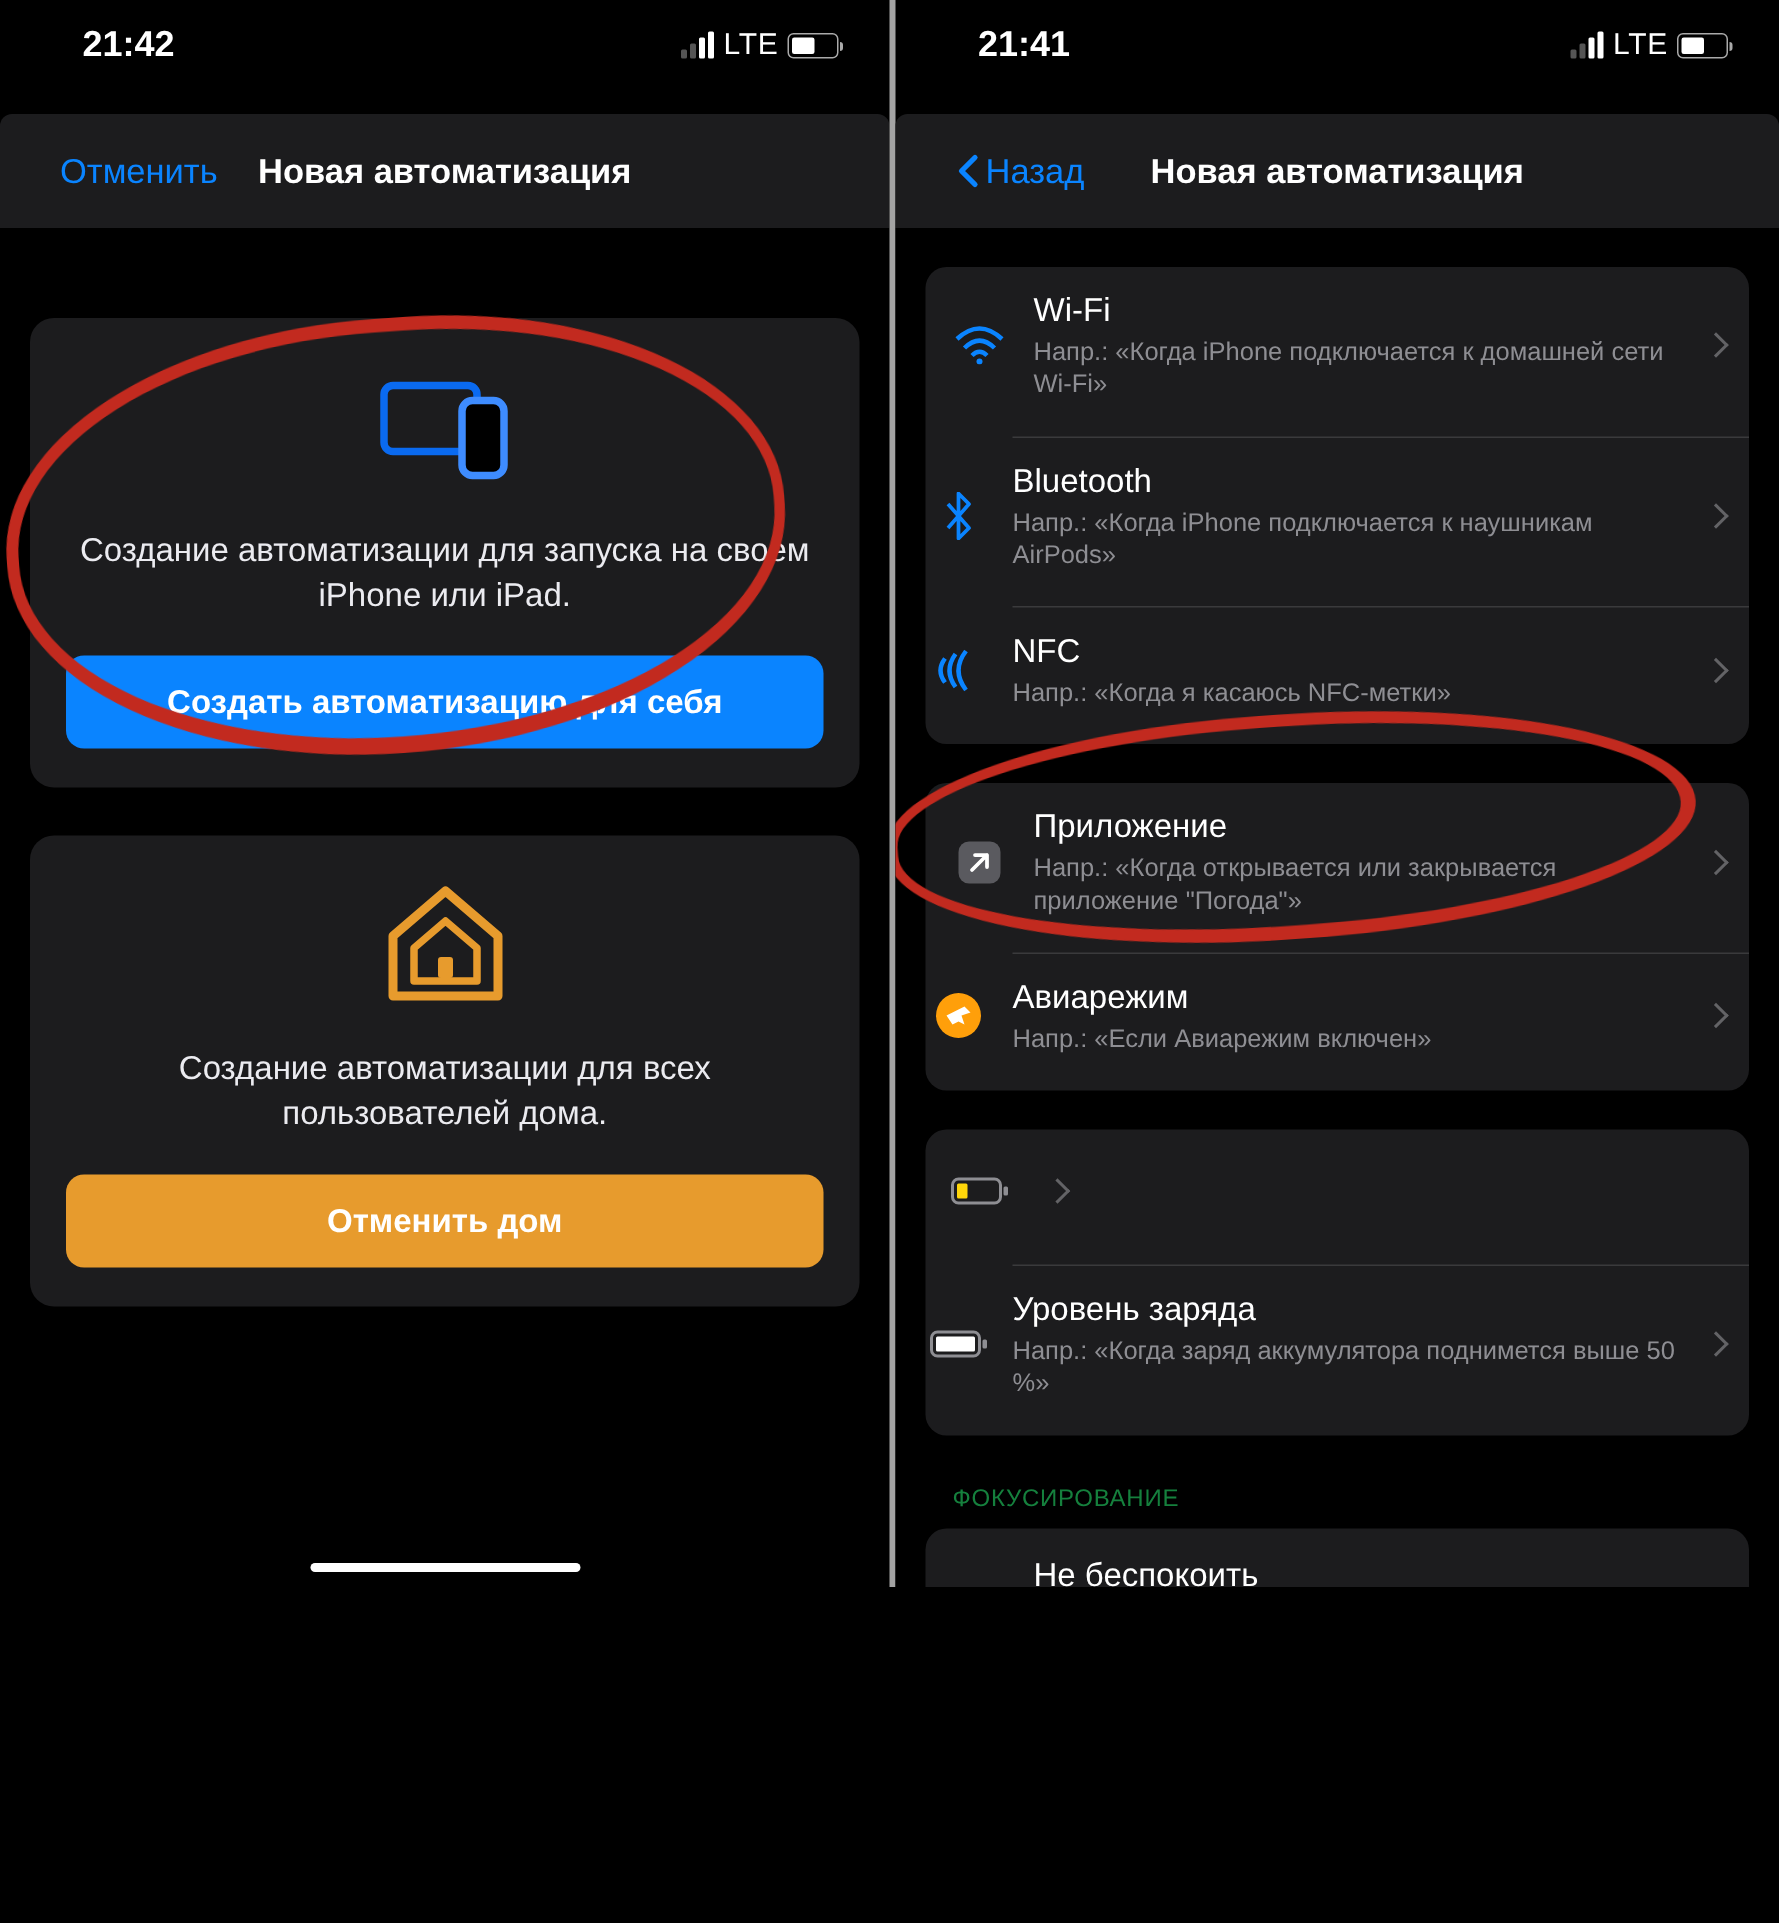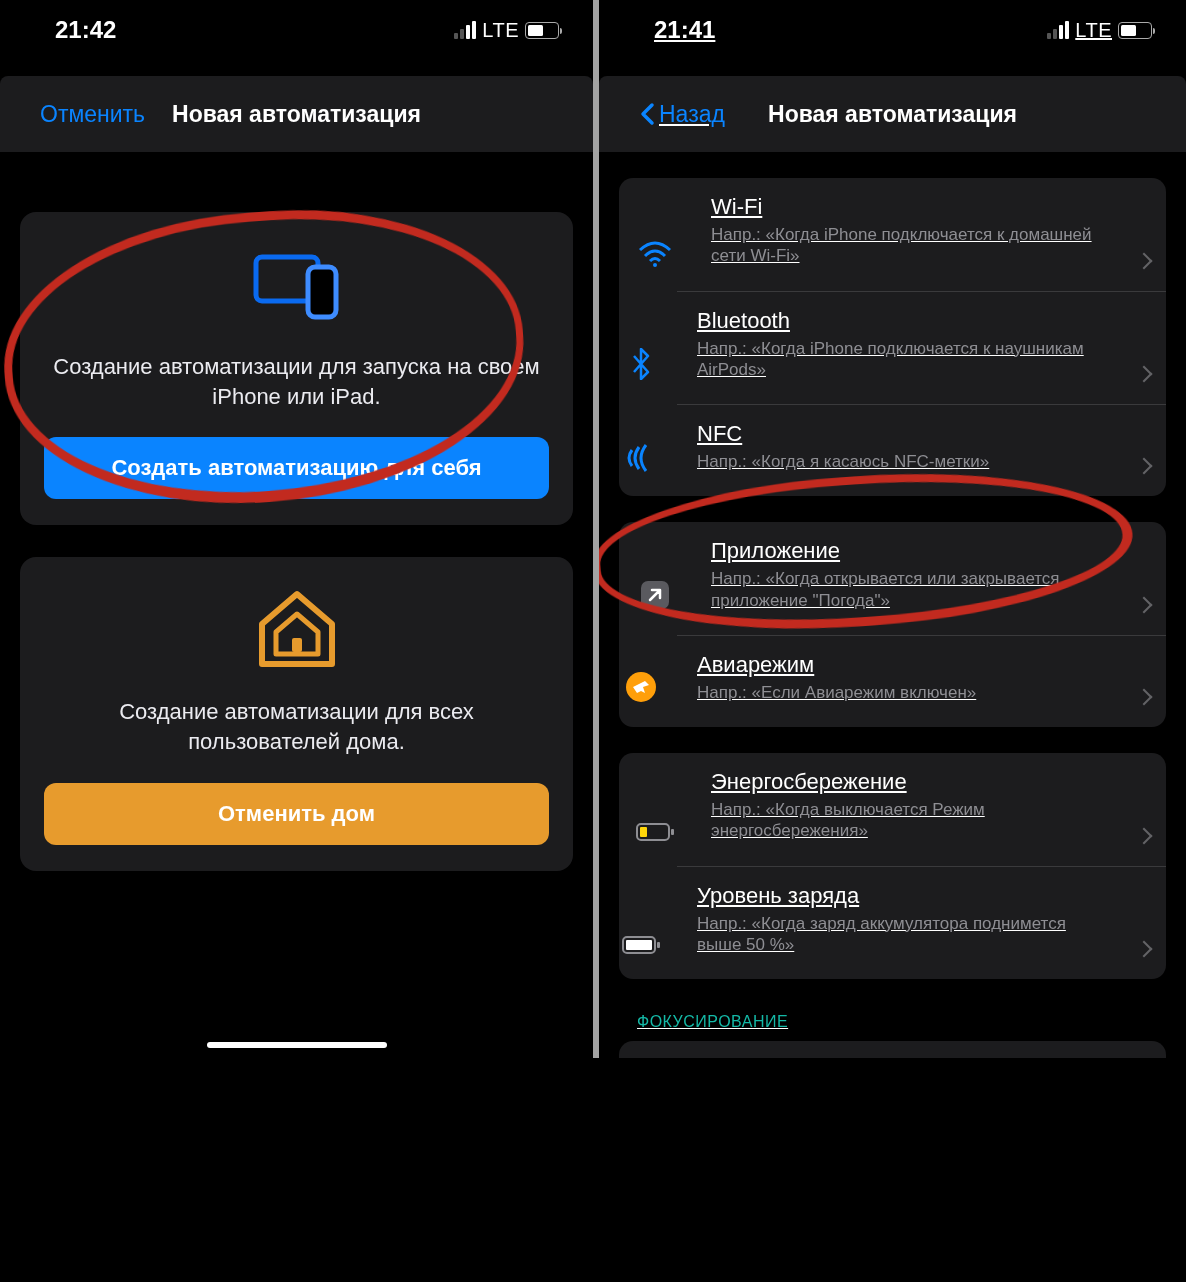--- a/index.html
+++ b/index.html
@@ -13,21 +13,21 @@
     overflow: hidden;
   }
   .phone {
     width: 593px;
     height: 1058px;
     background: #000;
     position: relative;
     display: flex;
     flex-direction: column;
   }
-  .phone + .phone { border-left: 6px solid #a3a3a3; text-decoration: underline; }
+  .phone + .phone { border-left: 4px solid #a3a3a3; }
   .statusbar {
     height: 60px;
     display: flex;
     align-items: center;
     justify-content: space-between;
     padding: 0 34px 0 55px;
     font-size: 24px;
     font-weight: 600;
   }
   .status-right { display: flex; align-items: center; gap: 6px; }
@@ -103,25 +103,24 @@
 
   
   .list-group {
     background: #1c1c1e;
     border-radius: 14px;
     margin-top: 26px;
     overflow: hidden;
   }
   .row {
     display: flex;
-    align-items: flex-end;
+    align-items: center;
     padding: 16px 16px 24px 14px;
     min-height: 90px;
     position: relative;
-    gap: 20px;
   }
   .row + .row { border-top: 0.5px solid #3a3a3c; margin-left: 58px; padding-left: 0;}
   .row + .row .row-icon { margin-left: -58px; }
   .row-icon {
     width: 44px;
     display: flex;
     align-items: center;
     justify-content: center;
     margin-right: 14px;
     flex-shrink: 0;
@@ -131,21 +130,21 @@
   .row-sub { font-size: 17px; color: #8e8e93; line-height: 1.25; }
   .chevron {
     width: 12px; height: 12px;
     border-right: 2.5px solid #636366;
     border-top: 2.5px solid #636366;
     transform: rotate(45deg);
     flex-shrink: 0;
     margin-left: 10px;
   }
   .section-header {
-    color: #14b8a6;
+    color: #15803d;
     text-transform: uppercase;
     font-size: 16px;
     letter-spacing: 0.5px;
     margin: 34px 0 0 18px;
   }
   .partial-row {
     background: #1c1c1e;
     border-radius: 14px 14px 0 0;
     margin-top: 10px;
     padding: 18px 16px 20px 72px;
@@ -331,24 +330,20 @@
 
     <div class="list-group">
       <div class="row">
         <div class="row-icon">
           <svg width="38" height="20" viewBox="0 0 38 20">
               <rect x="1" y="2" width="32" height="16" rx="4" fill="none" stroke="#8e8e93" stroke-width="2"></rect>
               <rect x="35" y="7" width="3" height="6" rx="1" fill="#8e8e93"></rect>
               <rect x="4" y="5" width="7" height="10" rx="1" fill="#ffd60a"></rect>
             </svg>
         </div>
-        <div class="row-text">
-          <div class="row-title">Энергосбережение</div>
-          <div class="row-sub">Напр.: «Когда выключается Режим энергосбережения»</div>
-        </div>
         <div class="chevron"></div>
       </div>
       <div class="row">
         <div class="row-icon">
           <svg width="38" height="20" viewBox="0 0 38 20">
               <rect x="1" y="2" width="32" height="16" rx="4" fill="none" stroke="#8e8e93" stroke-width="2"></rect>
               <rect x="35" y="7" width="3" height="6" rx="1" fill="#8e8e93"></rect>
               <rect x="4" y="5" width="26" height="10" rx="1" fill="#fff"></rect>
             </svg>
         </div>

